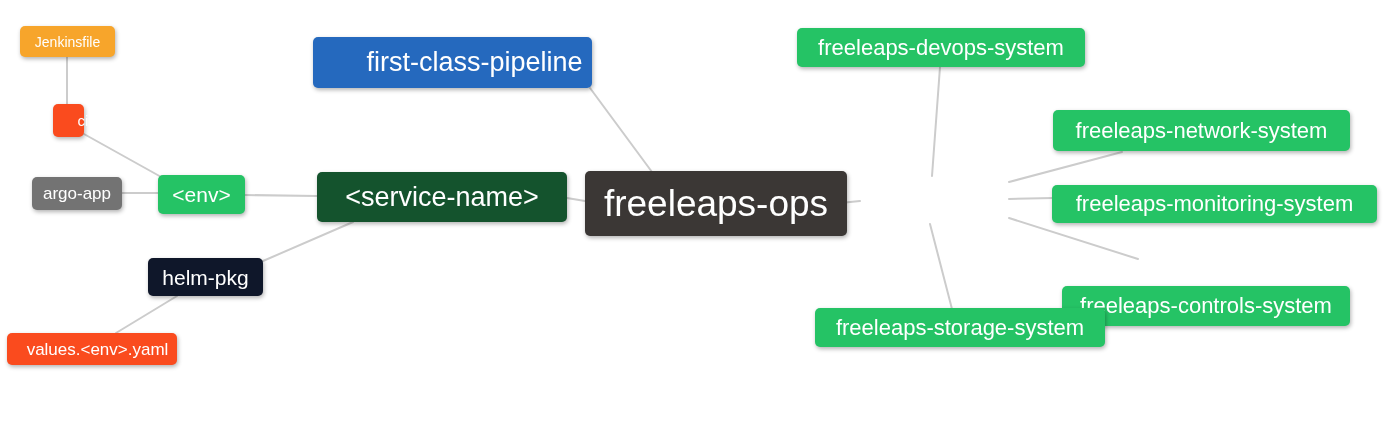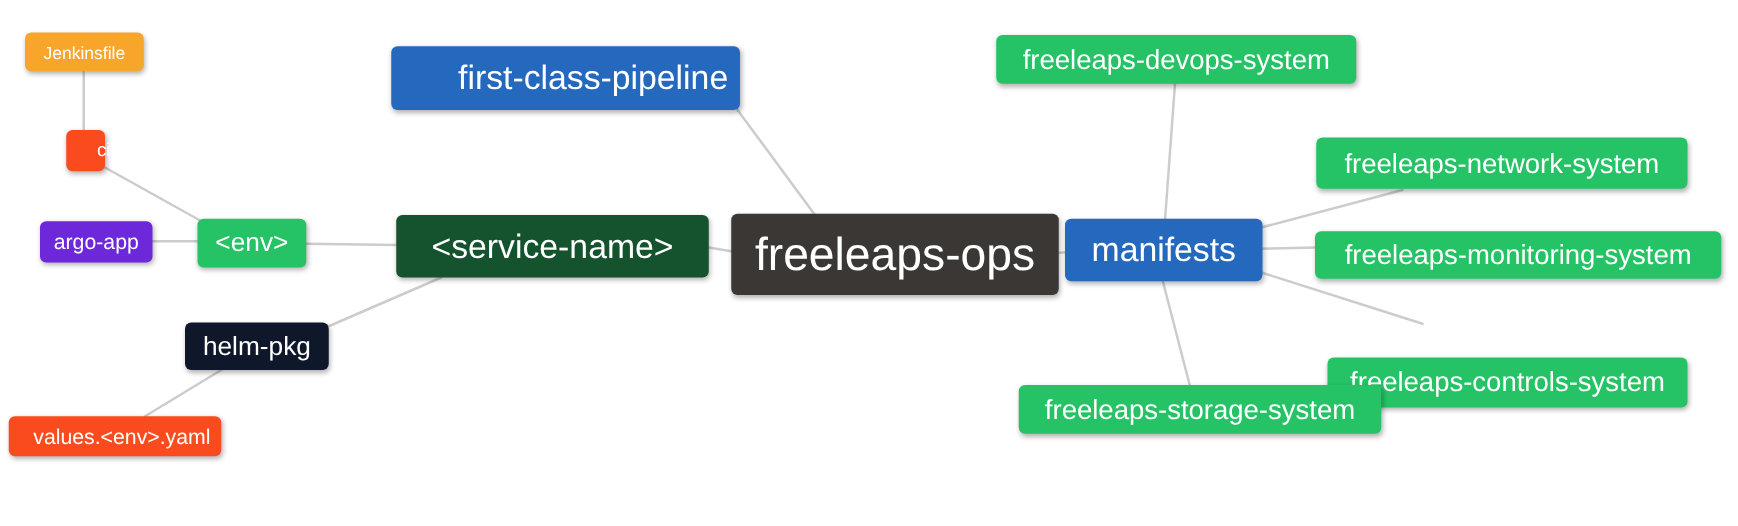--- a/index.html
+++ b/index.html
@@ -67,35 +67,34 @@
     <line x1="1009" y1="182" x2="1122" y2="152"></line>
     <line x1="1009" y1="199" x2="1053" y2="198"></line>
     <line x1="1009" y1="218" x2="1138" y2="259"></line>
     <line x1="930" y1="224" x2="952" y2="309"></line>
   </svg>
 
   <div class="node" id="n-jenkinsfile" style="background: rgb(247, 165, 43);">Jenkinsfile</div>
 
   <div class="node" id="n-ci" style="background: rgb(250, 75, 30); padding-left: 29px;">ci</div>
 
-  <div class="node" id="n-argo-app" style="background: #6d28d9; text-align: center;">argo-app</div>
+  <div class="node" id="n-argo-app" style="background: #737373; text-align: center;">argo-app</div>
 
   <div class="node" id="n-env" style="background: rgb(37, 195, 101);">&lt;env&gt;</div>
 
   <div class="node" id="n-helm-pkg" style="background: #0f172a;">helm-pkg</div>
 
   <div class="node" id="n-values-env-yaml" style="background: rgb(250, 75, 30);">values.&lt;env&gt;.yaml</div>
 
   <div class="node" id="n-first-class-pipeline" style="background: rgb(37, 105, 190);">first-class-pipeline</div>
 
   <div class="node" id="n-service-name" style="background: #14532d;">&lt;service-name&gt;</div>
 
   <div class="node" id="n-freeleaps-ops" style="background: rgb(59, 55, 53);">freeleaps-ops</div>
 
-  <div class="node" id="n-manifests" style="background: rgb(37, 105, 190);">manifests</div>
 
   <div class="node" id="n-devops-system" style="background: rgb(37, 195, 101);">freeleaps-devops-system</div>
 
   <div class="node" id="n-network-system" style="background: rgb(37, 195, 101);">freeleaps-network-system</div>
 
   <div class="node" id="n-monitoring-system" style="background: rgb(37, 195, 101);">freeleaps-monitoring-system</div>
 
   <div class="node" id="n-controls-system" style="background: rgb(37, 195, 101);">freeleaps-controls-system</div>
 
   <div class="node" id="n-storage-system" style="background: rgb(37, 195, 101);">freeleaps-storage-system</div>

